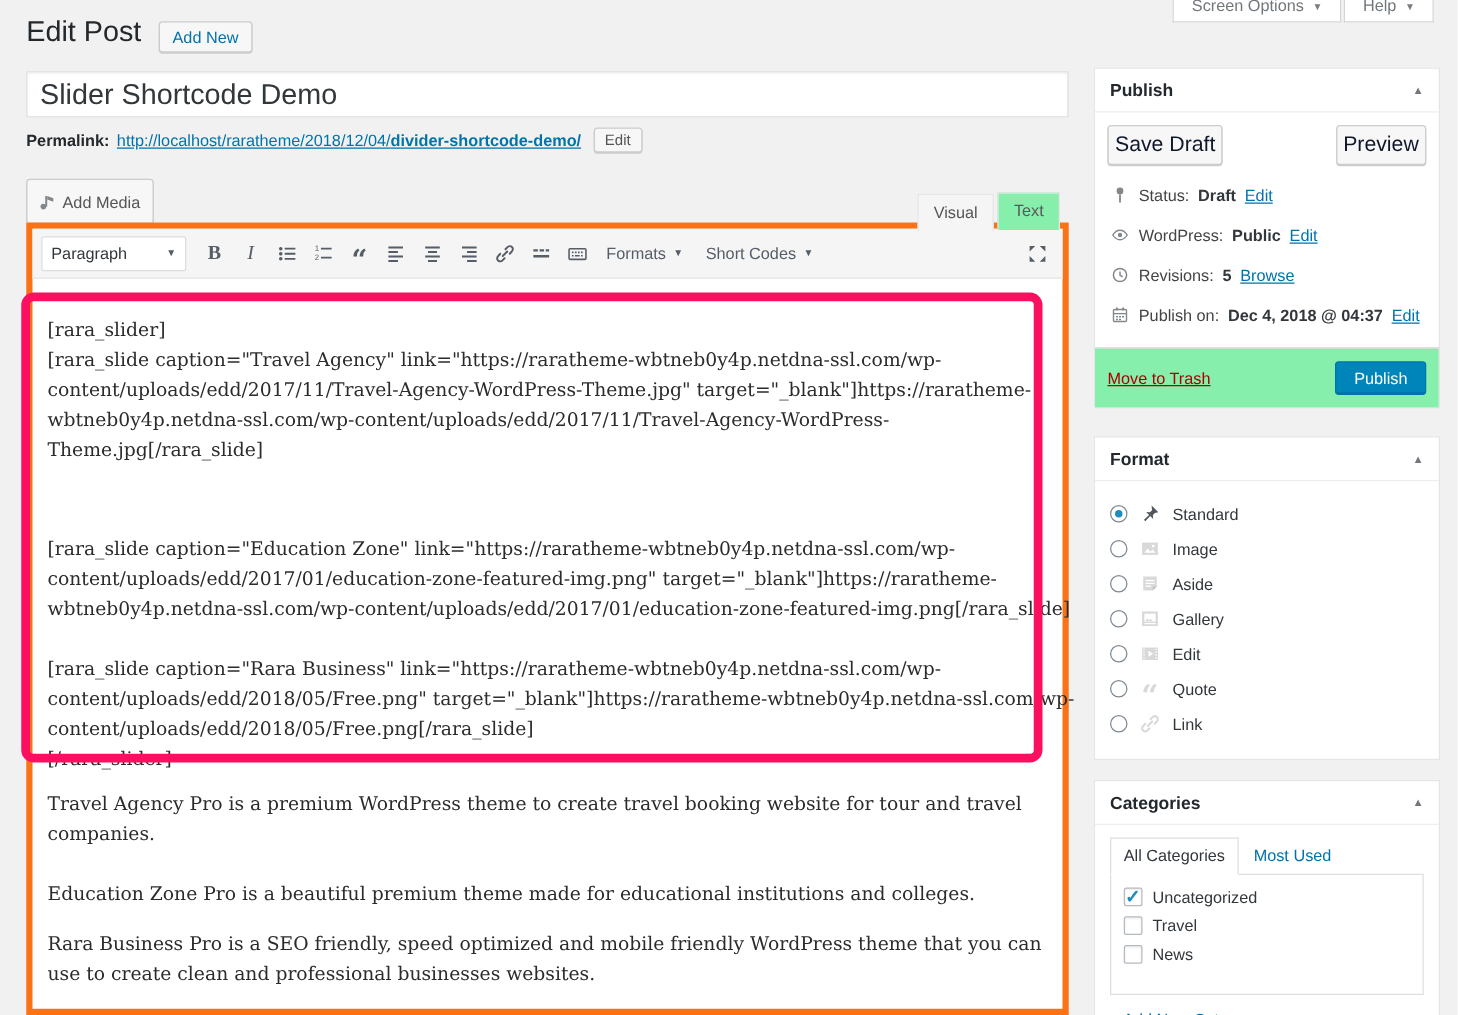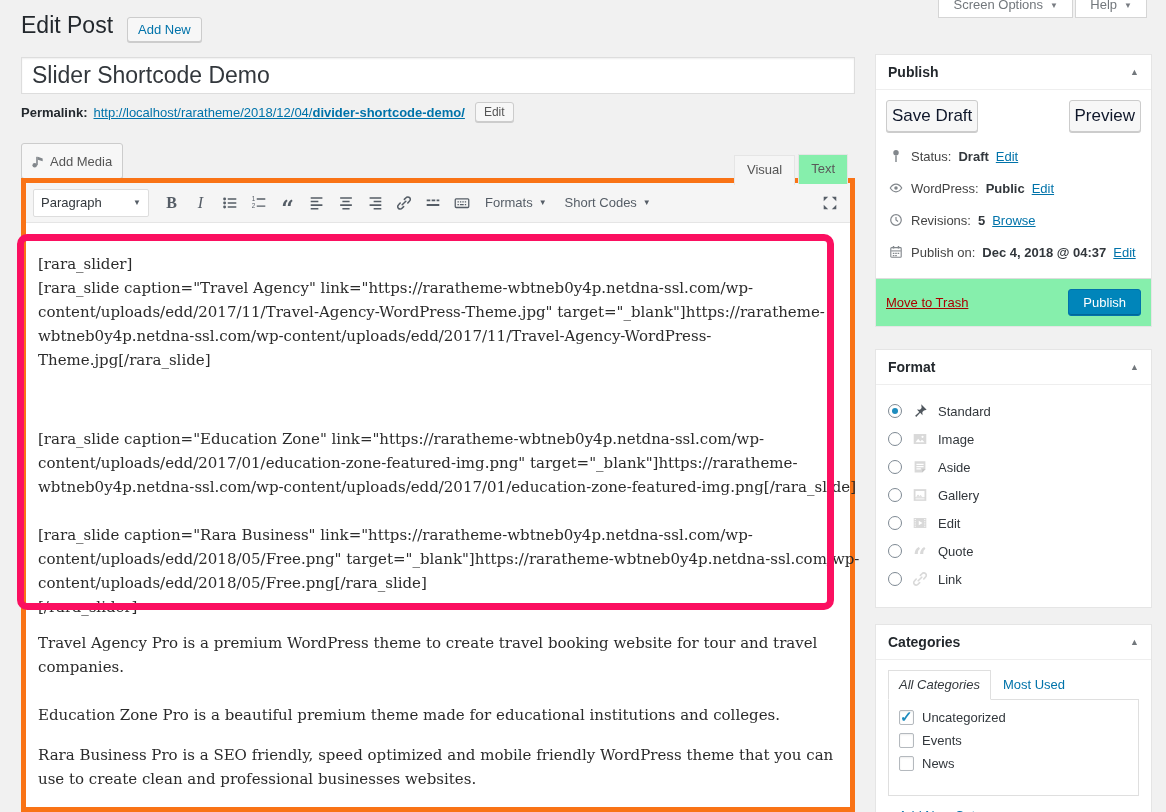--- a/index.html
+++ b/index.html
@@ -133,21 +133,21 @@
   .fmt-body { padding:12px 12px 14px; }
   .fmt-row { display:flex; align-items:center; gap:9px; height:28px; font-size:13px; color:#32373c; cursor:pointer;text-align:right; }
   .radio { width:14px; height:14px; border:1px solid #7e8993; border-radius:50%; background:#fff; position:relative; flex:none; }
   .radio.checked::before { content:''; position:absolute; left:3px; top:3px; width:6px; height:6px; border-radius:50%; background:#1e8cbe; }
   .fmt-ico { width:18px; height:18px; flex:none; display:flex; align-items:center; justify-content:center; }
   .q-light { font-family:"DejaVu Serif", serif; font-weight:700; font-size:24px; color:#d9d9d9; line-height:8px; padding-top:12px; }
 
   .cat-tabs { padding:10px 12px 0; display:flex; align-items:flex-end; position:relative; z-index:2; }
   .cat-tab-active {
     background:#fff; border:1px solid #dfdfdf; border-bottom-color:#fff;
-    font-size:13px; color:#32373c; padding:6px 10px 7px; margin-bottom:-1px; cursor:pointer;font-style:italic;
+    font-size:13px; color:#32373c; padding:6px 10px 7px; margin-bottom:-1px; cursor:pointer;
   }
   .cat-tab-link { font-size:13px; color:#0073aa; padding:6px 12px 7px; cursor:pointer; }
   .cat-box { margin:0 12px; border:1px solid #dfdfdf; background:#fff; height:97px; padding:10px 0 0 10px; overflow:auto; }
   .cat-row { display:flex; align-items:center; gap:8px; margin-bottom:8px; font-size:13px; color:#32373c; cursor:pointer; }
   .checkbox { width:15px; height:15px; border:1px solid #b4b9be; border-radius:2px; background:#fff; position:relative; flex:none; box-shadow:inset 0 1px 2px rgba(0,0,0,.08); }
   .checkbox.checked::after { content:'✓'; position:absolute; left:0; top:-3px; font-size:15px; font-weight:700; color:#1e8cbe; }
   .add-cat-link { display:inline-block; margin:12px; font-size:13px; color:#0073aa; text-decoration:underline; }
 
   svg { display:block; }
 </style>
@@ -442,21 +442,21 @@
       <div class="cat-tab-active">All Categories</div>
       <a class="cat-tab-link">Most Used</a>
     </div>
     <div class="cat-box">
       <div class="cat-row">
         <span class="checkbox checked"></span>
         <span>Uncategorized</span>
       </div>
       <div class="cat-row">
         <span class="checkbox"></span>
-        <span>Events</span>
+        <span>Travel</span>
       </div>
       <div class="cat-row">
         <span class="checkbox"></span>
         <span>News</span>
       </div>
     </div>
     <a class="add-cat-link">+ Add New Category</a>
   </div>
 
 </div>

